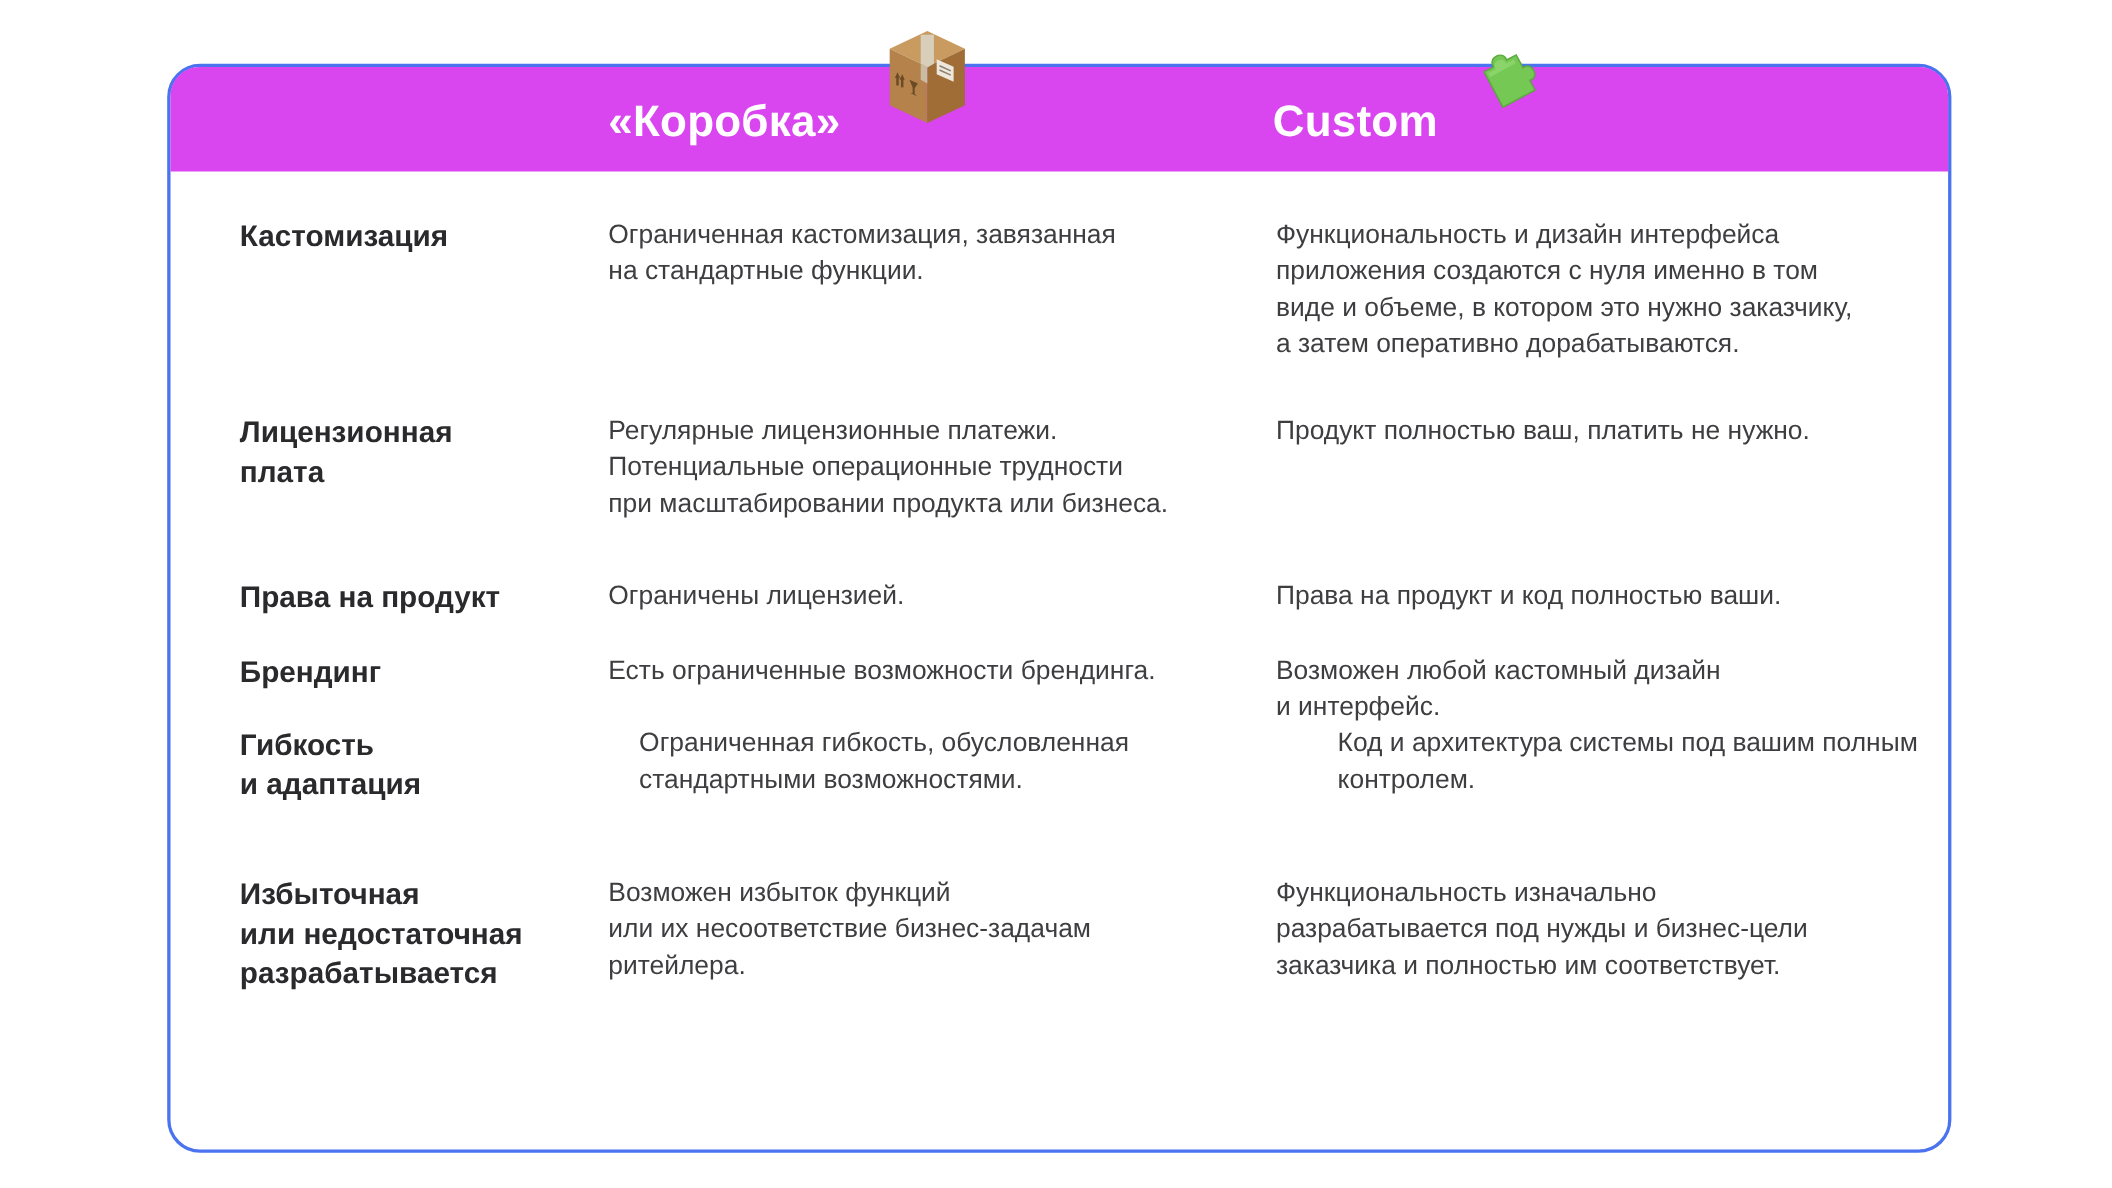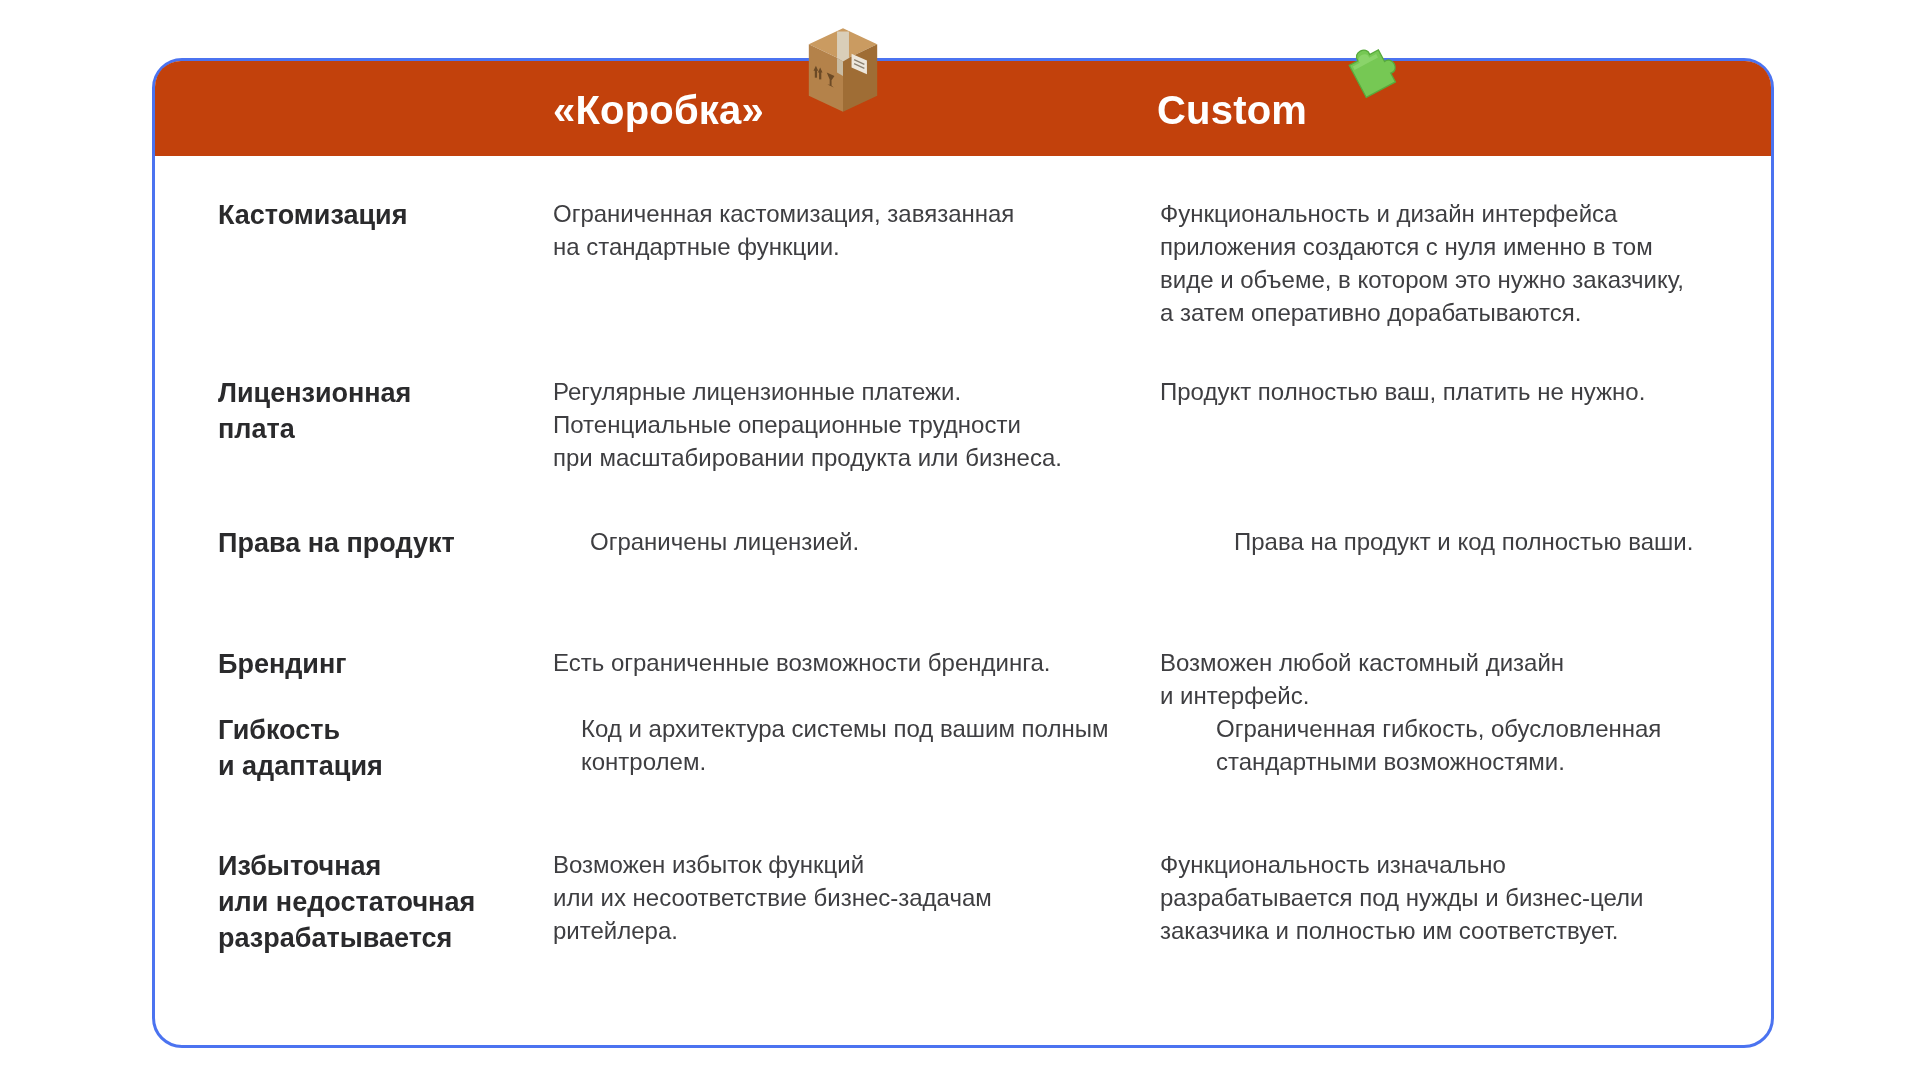--- a/index.html
+++ b/index.html
@@ -18,21 +18,21 @@
     left: 152px; top: 58px;
     width: 1622px; height: 990px;
     background: #ffffff;
     border: 3px solid #4b73f0;
     border-radius: 30px;
   }
 
   .card-header {
     position: relative;
     width: 100%; height: 95px;
-    background: #c2410c;
+    background: #d946ef;
     border-radius: 26px 26px 0 0;
   }
 
   .header-title {
     position: absolute;
     top: 50%;
     transform: translateY(-46%);
     color: #ffffff;
     font-size: 40px;
     font-weight: 700;
@@ -50,21 +50,21 @@
     padding: 41px 20px 0 63px;
   }
 
   .t-row {
     display: grid;
     grid-template-columns: 335px 607px 1fr;
     align-items: start;
   }
   .t-row.r1 { margin-bottom: 46px; }
   .t-row.r2 { margin-bottom: 51px; }
-  .t-row.r3 { margin-bottom: 85px; gap: 37px; }
+  .t-row.r3 { margin-bottom: 32px; }
   .t-row.r4 { }
   .t-row.r5 { margin-bottom: 64px; gap: 28px; }
   .t-row.r6 { margin-bottom: 0; }
 
   .feature {
     color: #2a2a2c;
     font-size: 27px;
     font-weight: 700;
     line-height: 36px;
     white-space: pre;
@@ -141,24 +141,24 @@
       <div class="t-row r4">
         <div class="feature">Брендинг</div>
         <div class="cell">Есть ограниченные возможности брендинга.</div>
         <div class="cell">Возможен любой кастомный дизайн
 и интерфейс.</div>
       </div>
 
       <div class="t-row r5">
         <div class="feature">Гибкость
 и адаптация</div>
+        <div class="cell">Ограниченная гибкость, обусловленная
+стандартными возможностями.</div>
         <div class="cell">Код и архитектура системы под вашим полным
 контролем.</div>
-        <div class="cell">Ограниченная гибкость, обусловленная
-стандартными возможностями.</div>
       </div>
 
       <div class="t-row r6">
         <div class="feature">Избыточная
 или недостаточная
 разрабатывается</div>
         <div class="cell">Возможен избыток функций
 или их несоответствие бизнес-задачам
 ритейлера.</div>
         <div class="cell">Функциональность изначально

